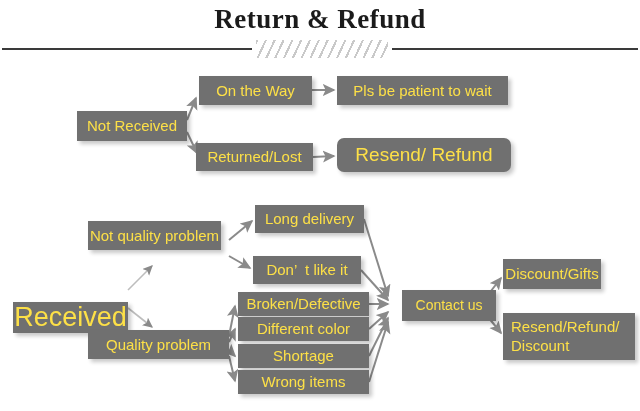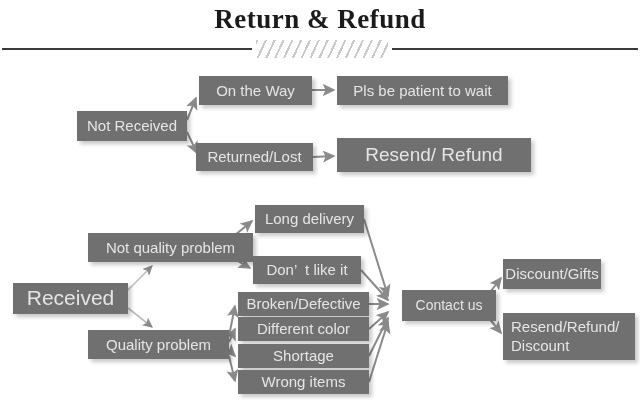--- a/index.html
+++ b/index.html
@@ -56,34 +56,34 @@
       115deg,
       #c9c9c9 0px, #c9c9c9 2px,
       rgba(255,255,255,0) 2px, rgba(255,255,255,0) 8px
     );
   }
   
   .node {
     position: absolute;
     box-sizing: border-box;
     background: #707070;
-    color: #e5e5e5;
+    color: #fde047;
     font-size: 15px;
     line-height: 1.15;
     display: flex;
     align-items: center;
     justify-content: center;
     text-align: center;
     padding: 0 20px;
     box-shadow: 3px 3px 4px rgba(0,0,0,0.22);
     white-space: pre;
     z-index: 3;
   }
   .node.big   { font-size: 19px; }
-  .node.huge  { font-size: 21px; }
+  .node.huge  { font-size: 27px; margin-top: 19px; }
   .node.mid   { font-size: 14px; margin-left: 12px; }
   .node.left-align {
     justify-content: flex-start;
     text-align: left;
     padding-left: 8px;
     line-height: 1.22;
   }
   
   #edges {
     position: absolute;
@@ -141,24 +141,24 @@
 
       <path d="M484,300 L501,278"></path>
       <path d="M484,312 L501,333"></path>
     </g>
   </svg>
 
   <div class="node" style="left:77px;  top:111px; width:110px; height:30px;">Not Received</div>
   <div class="node" style="left:199px; top:76px;  width:113px; height:29px;">On the Way</div>
   <div class="node" style="left:337px; top:76px;  width:171px; height:29px;">Pls be patient to wait</div>
   <div class="node" style="left:196px; top:143px; width:117px; height:28px;">Returned/Lost</div>
-  <div class="node big" style="left:337px; top:138px; width:194px; height:34px;">Resend/ Refund</div>
+  <div class="node big" style="left:337px; top:138px; width:174px; height:34px;border-radius:7px;">Resend/ Refund</div>
 
   <div class="node huge" style="left:13px;  top:283px; width:115px; height:31px;">Received</div>
-  <div class="node" style="left:88px; top:233px; width:165px; height:29px;">Not quality problem</div>
+  <div class="node" style="left:88px; top:221px; width:133px; height:29px;">Not quality problem</div>
   <div class="node" style="left:88px;  top:330px; width:141px; height:29px;">Quality problem</div>
 
   <div class="node" style="left:253px; top:256px; width:108px; height:28px;">Don’  t like it</div>
   <div class="node" style="left:255px; top:205px; width:109px; height:28px;">Long delivery</div>
 
   <div class="node" style="left:238px; top:292px; width:131px; height:24px;">Broken/Defective</div>
   <div class="node" style="left:238px; top:317px; width:131px; height:24px;">Different color</div>
   <div class="node" style="left:238px; top:344px; width:131px; height:24px;">Shortage</div>
   <div class="node" style="left:238px; top:370px; width:131px; height:24px;">Wrong items</div>
 

